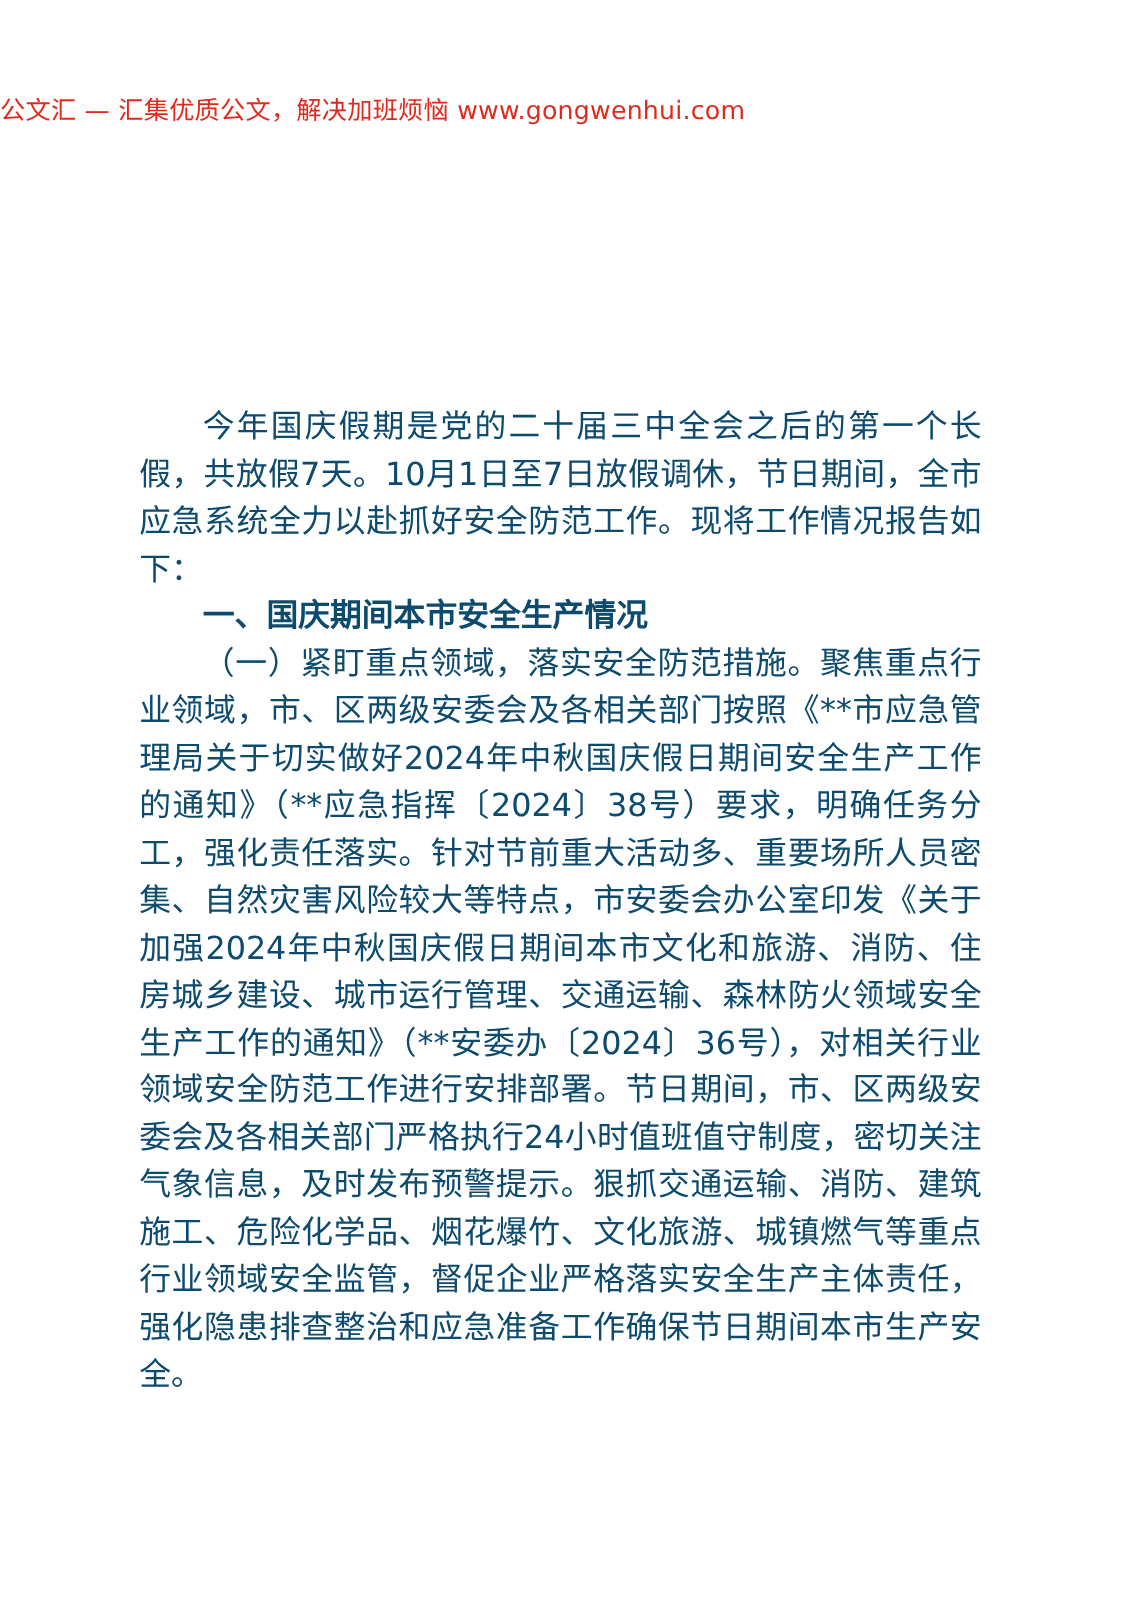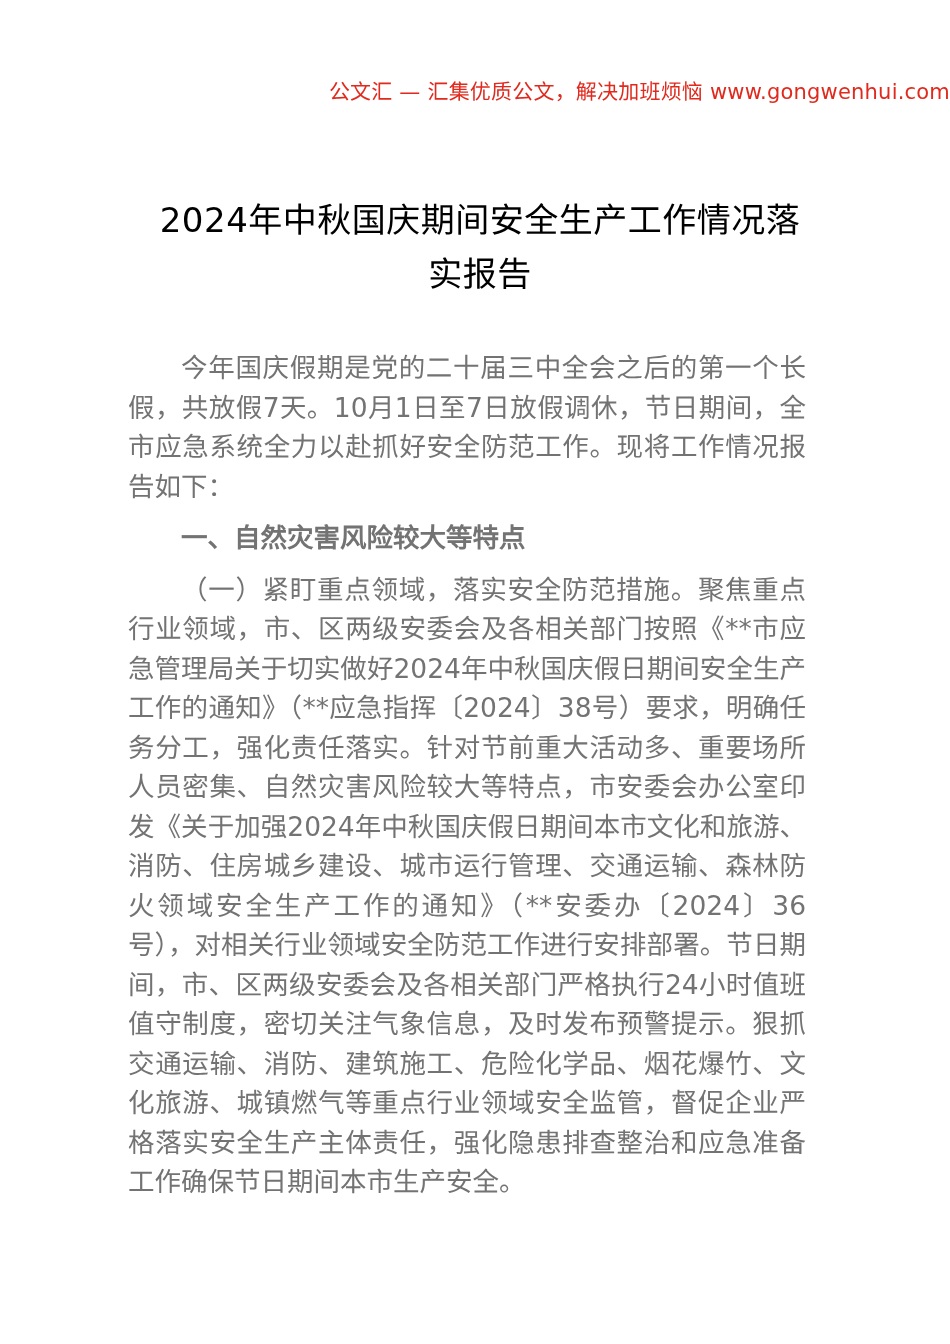--- a/index.html
+++ b/index.html
@@ -20,21 +20,21 @@
     overflow: hidden;
     box-sizing: border-box;
   }
 
   
   .site-header {
     position: absolute;
     top: 78px;
     left: 0;
     width: 950px;
-    text-align: right;
+    text-align: left;
     color: #e02a1e;
     font-size: 21px;
     line-height: 28px;
     letter-spacing: 0.2px;
     white-space: nowrap;
     font-family: "DejaVu Sans", "Liberation Sans", sans-serif;
   }
 
   
   .doc-title {
@@ -57,37 +57,36 @@
     top: 336px;
     left: 116px;
     width: 702px;
   }
   .para {
     font-size: 26.5px;
     line-height: 39.5px;
     text-align: justify;
     text-justify: inter-ideograph;
     text-indent: 2em;
-    margin: 12px;
-    color: #737373;
+    margin: 0;
+    color: #0c4a6e;
     letter-spacing: 0px;
     word-break: break-all;
   }
   .para.heading {
     font-weight: 700;
   }
 </style>
 </head>
 <body>
 
 <div class="page">
 
   <div class="site-header">公文汇 — 汇集优质公文，解决加班烦恼 www.gongwenhui.com</div>
 
-  <h1 class="doc-title">2024年中秋国庆期间安全生产工作情况落实报告</h1>
 
   <div class="doc-body">
     <p class="para">今年国庆假期是党的二十届三中全会之后的第一个长假，共放假7天。10月1日至7日放假调休，节日期间，全市应急系统全力以赴抓好安全防范工作。现将工作情况报告如下：</p>
-    <p class="para heading">一、自然灾害风险较大等特点</p>
+    <p class="para heading">一、国庆期间本市安全生产情况</p>
     <p class="para">（一）紧盯重点领域，落实安全防范措施。聚焦重点行业领域，市、区两级安委会及各相关部门按照《**市应急管理局关于切实做好2024年中秋国庆假日期间安全生产工作的通知》（**应急指挥〔2024〕38号）要求，明确任务分工，强化责任落实。针对节前重大活动多、重要场所人员密集、自然灾害风险较大等特点，市安委会办公室印发《关于加强2024年中秋国庆假日期间本市文化和旅游、消防、住房城乡建设、城市运行管理、交通运输、森林防火领域安全生产工作的通知》（**安委办〔2024〕36号），对相关行业领域安全防范工作进行安排部署。节日期间，市、区两级安委会及各相关部门严格执行24小时值班值守制度，密切关注气象信息，及时发布预警提示。狠抓交通运输、消防、建筑施工、危险化学品、烟花爆竹、文化旅游、城镇燃气等重点行业领域安全监管，督促企业严格落实安全生产主体责任，强化隐患排查整治和应急准备工作确保节日期间本市生产安全。</p>
   </div>
 
 </div>
 
 </body></html>

